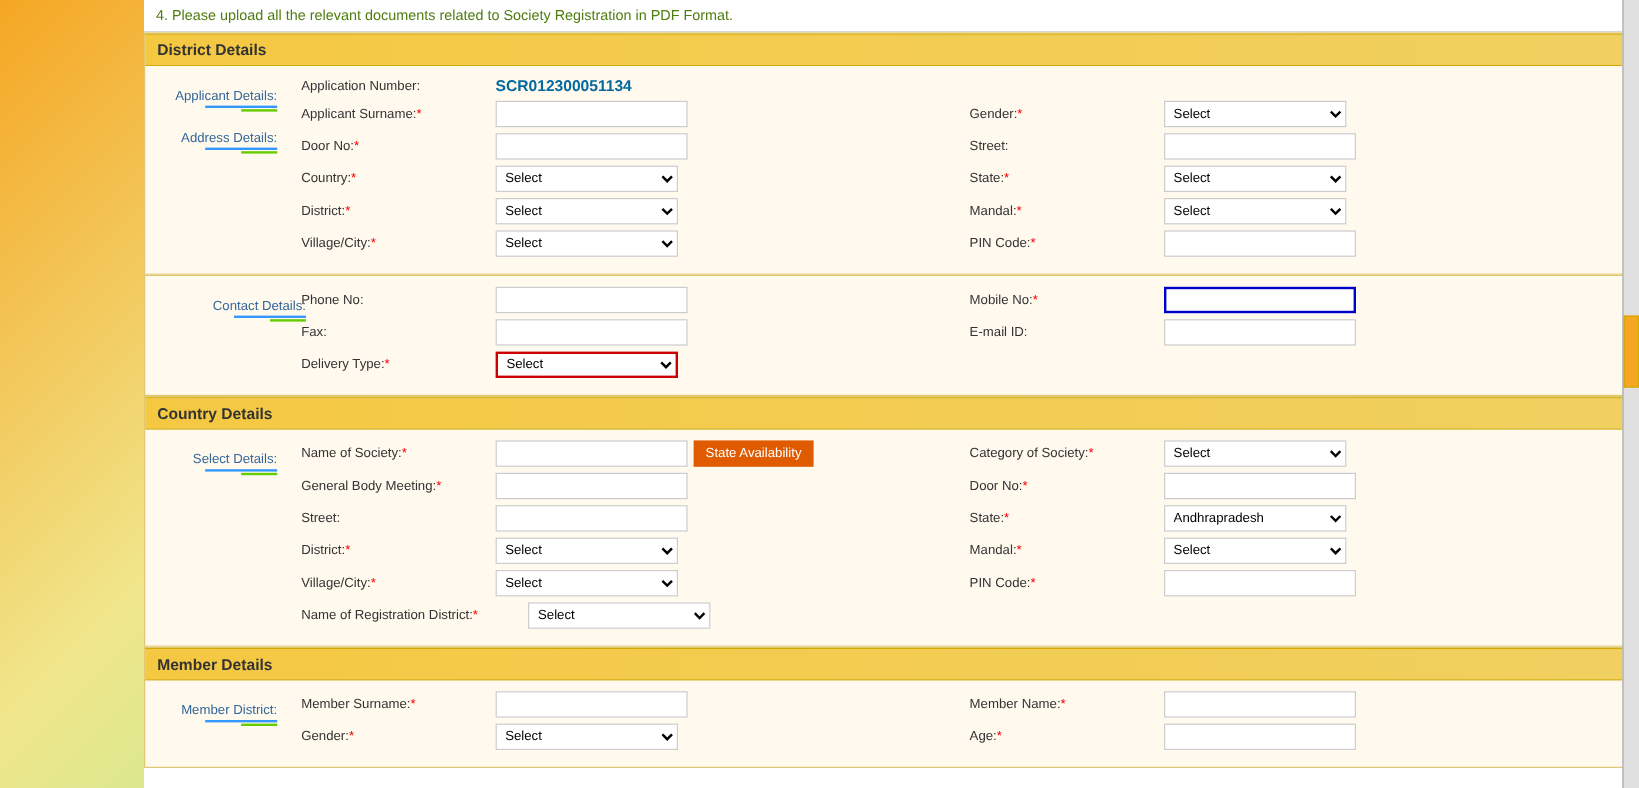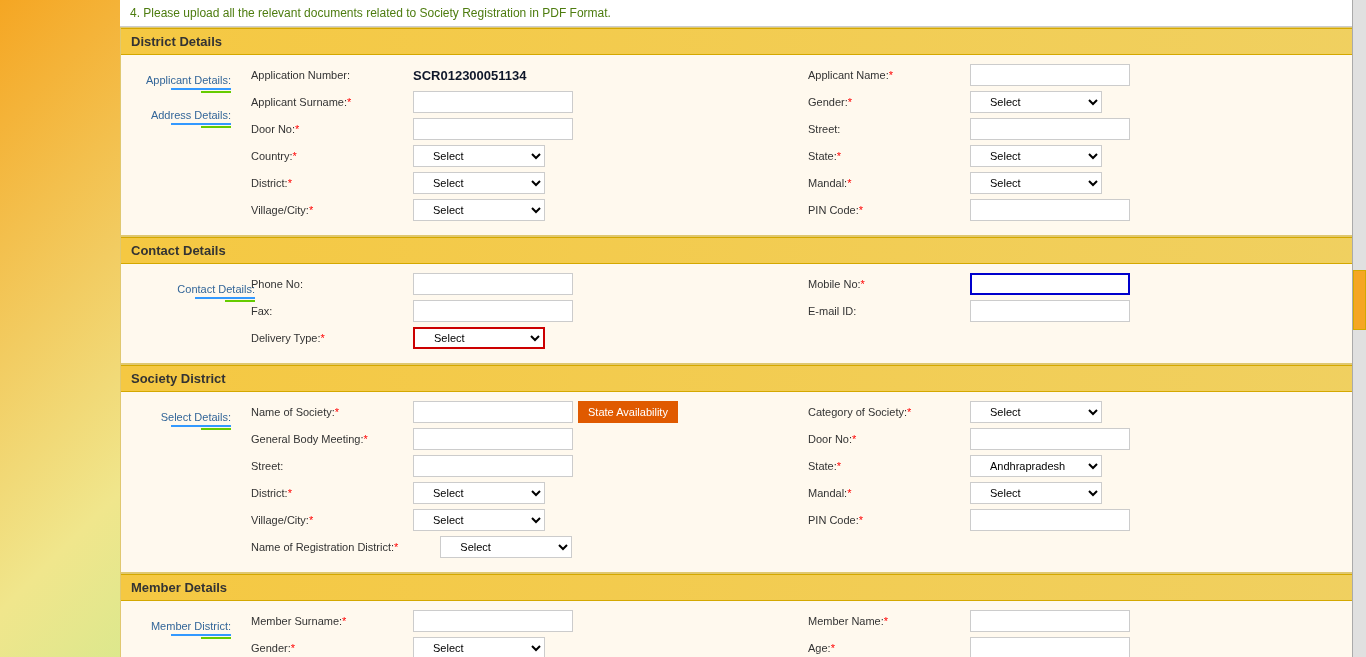--- a/index.html
+++ b/index.html
@@ -100,33 +100,33 @@
       height: 22px;
       background: #fff;
       width: 160px;
     }
     input[type="text"].highlighted {
       border: 2px solid #0000cc;
       outline: none;
     }
     select {
       border: 1px solid #ccc;
-      padding: 2px 15px;
+      padding: 2px 3px;
       font-size: 11px;
       height: 22px;
       background: #fff;
-      width: 132px;
+      width: 152px;
     }
     select.highlighted-red {
       border: 2px solid #cc0000;
     }
     .app-number {
       font-weight: bold;
       font-size: 13px;
-      color: #0f172a;
+      color: #0369a1;
     }
     .name-avail-btn {
       background: #e05a00;
       color: #fff;
       border: none;
       padding: 3px 10px;
       font-size: 11px;
       cursor: pointer;
       margin-left: 5px;
       height: 22px;
@@ -179,24 +179,20 @@
           <span class="underline-green"></span>
         </div>
       </div>
       <div class="form-fields">
 
         <div class="form-row">
           <div class="field-group">
             <span class="field-label">Application Number:</span>
             <span class="app-number">SCR012300051134</span>
           </div>
-          <div class="field-group">
-            <span class="field-label">Applicant Name:<span class="req">*</span></span>
-            <input type="text" value="" style="">
-          </div>
         </div>
 
         <div class="form-row">
           <div class="field-group">
             <span class="field-label">Applicant Surname:<span class="req">*</span></span>
             <input type="text" value="" style="">
           </div>
           <div class="field-group">
             <span class="field-label">Gender:<span class="req">*</span></span>
             <select>
@@ -259,23 +255,20 @@
           <div class="field-group">
             <span class="field-label">PIN Code:<span class="req">*</span></span>
             <input type="text" value="" style="">
           </div>
         </div>
       </div>
     </div>
   </div>
 
   <div class="form-section">
-    <div class="section-header">
-      <span>Contact Details</span>
-    </div>
     <div class="form-body">
       <div style="width:120px; min-width:120px; padding-top:6px;padding-left:24px;">
         <div class="sidebar-label">
           <span>Contact Details:</span>
           <span class="underline-blue"></span>
           <span class="underline-green"></span>
         </div>
       </div>
       <div class="form-fields">
 
@@ -310,21 +303,21 @@
               <option>Hand Delivery</option>
             </select>
           </div>
         </div>
       </div>
     </div>
   </div>
 
   <div class="form-section">
     <div class="section-header">
-      <span>Society District</span>
+      <span>Country Details</span>
     </div>
     <div class="form-body">
       <div style="width:120px; min-width:120px; padding-top:6px;">
         <div class="sidebar-label">
           <span>Select Details:</span>
           <span class="underline-blue"></span>
           <span class="underline-green"></span>
         </div>
       </div>
       <div class="form-fields">

